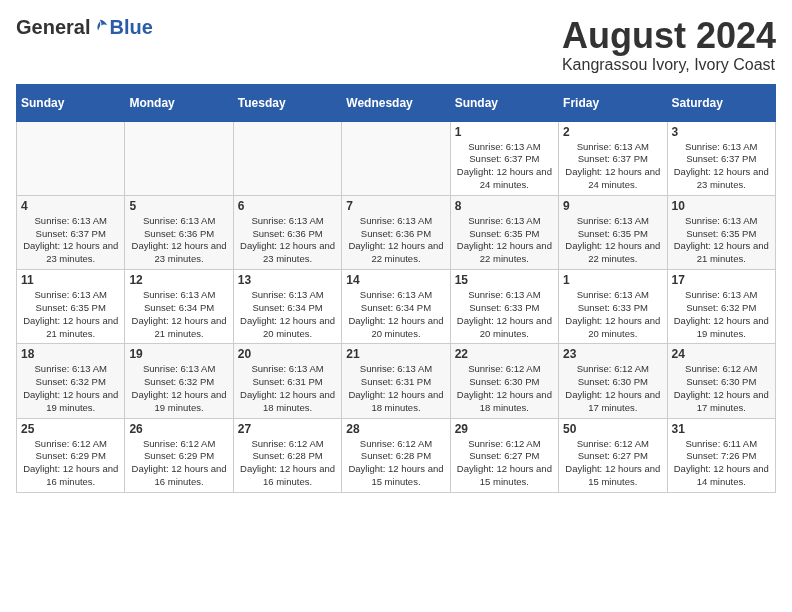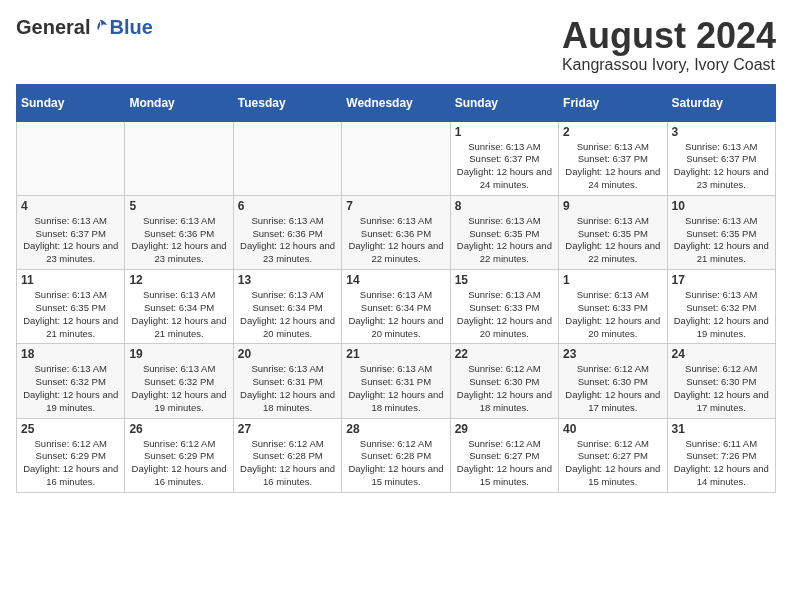--- a/index.html
+++ b/index.html
@@ -333,21 +333,21 @@
 and 15 minutes.</div>
         </td>
         <td>
           <span class="day-number">29</span>
           <div class="day-info">Sunrise: 6:12 AM
 Sunset: 6:27 PM
 Daylight: 12 hours
 and 15 minutes.</div>
         </td>
         <td>
-          <span class="day-number">40</span>
+          <span class="day-number">50</span>
           <div class="day-info">Sunrise: 6:12 AM
 Sunset: 6:27 PM
 Daylight: 12 hours
 and 15 minutes.</div>
         </td>
         <td>
           <span class="day-number">31</span>
           <div class="day-info">Sunrise: 6:11 AM
 Sunset: 7:26 PM
 Daylight: 12 hours

